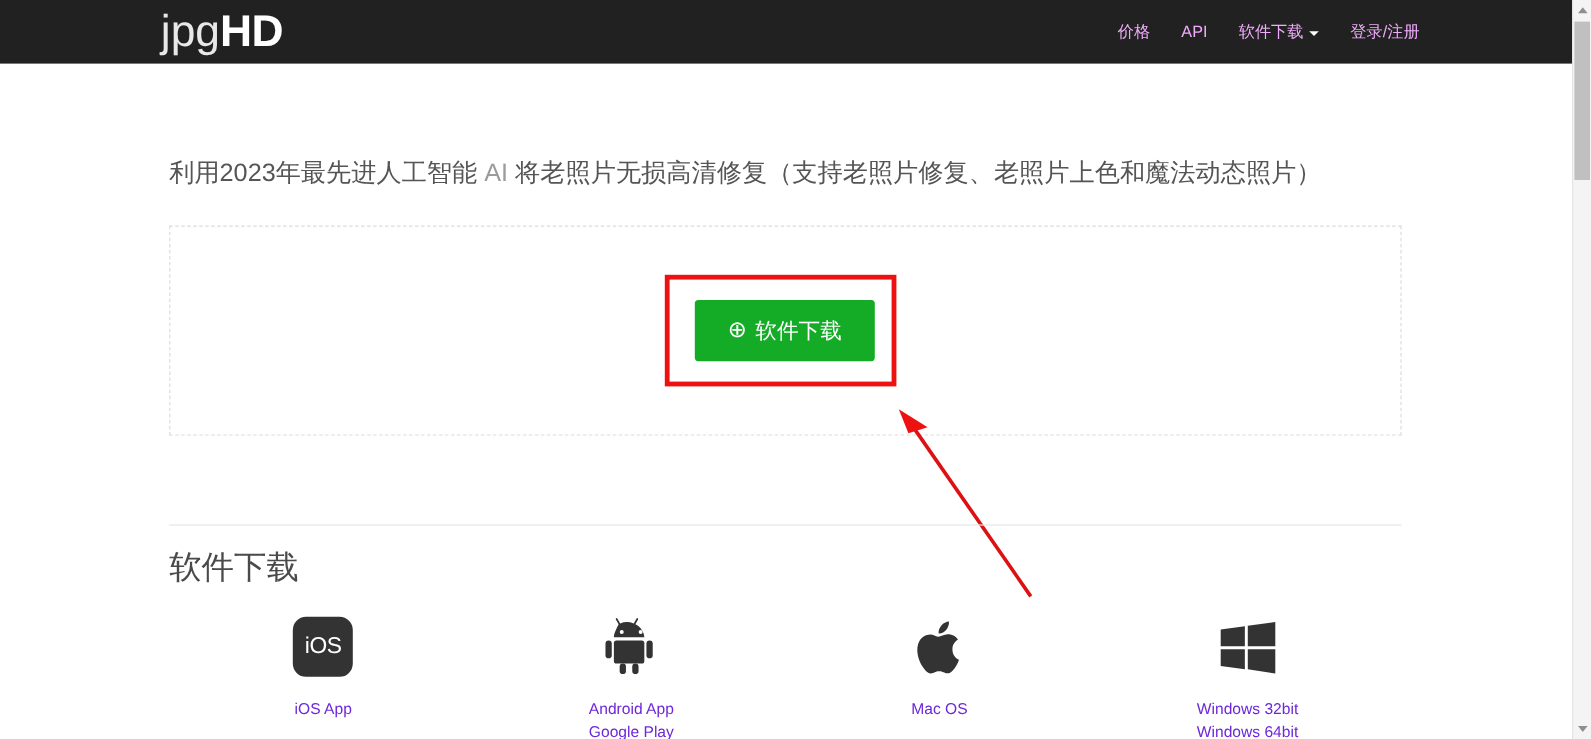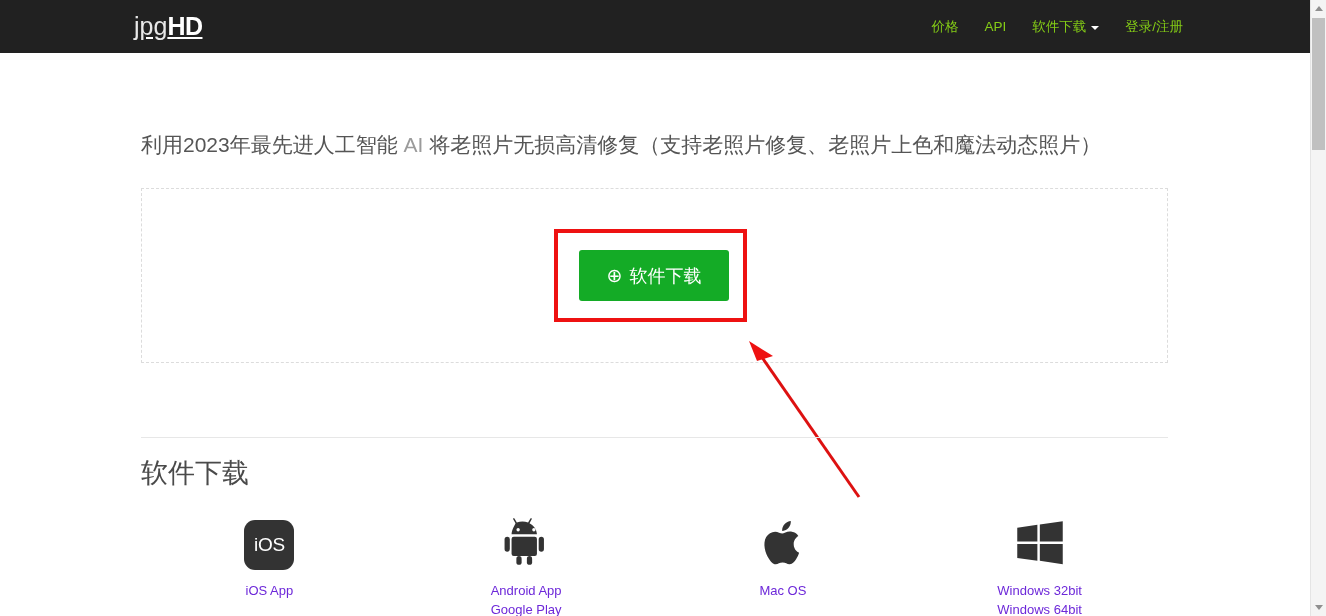--- a/index.html
+++ b/index.html
@@ -35,26 +35,25 @@
     left: 0; top: 0;
     width: 1310px;
     height: 53px;
     background: #212121;
   }
 
   #logo {
     position: absolute;
     left: 134px;
     top: 7px;
-    font-size: 25px;
+    font-size: 37px;
     line-height: 38px;
     color: #ffffff;
     white-space: nowrap;
     user-select: none;
-    text-decoration: underline;
   }
   #logo .lo-light {
     font-weight: 300;
     color: #e8e8e8;
     letter-spacing: 0px;
   }
   #logo .lo-bold {
     font-weight: 700;
     color: #ffffff;
     letter-spacing: -0.5px;
@@ -66,21 +65,21 @@
     top: 0;
     height: 53px;
     display: flex;
     align-items: center;
     gap: 26px;
   }
   .nav-item {
     display: flex;
     align-items: center;
     gap: 5px;
-    color: #84cc16;
+    color: #f0abfc;
     font-size: 13.5px;
     line-height: 53px;
     white-space: nowrap;
     cursor: pointer;
   }
   .caret {
     display: inline-block;
     width: 0; height: 0;
     border-left: 4px solid transparent;
     border-right: 4px solid transparent;
@@ -203,21 +202,21 @@
   .dl-item {
     width: 263px;
     display: flex;
     flex-direction: column;
     align-items: center;
     cursor: pointer;
   }
   .dl-icon {
     height: 62px;
     display: flex;
-    align-items: flex-end;
+    align-items: center;
     justify-content: center;
   }
   .dl-labels {
     margin-top: 11px;
     text-align: center;
   }
   .dl-label {
     font-size: 13px;
     line-height: 19px;
     color: #6d28d9;

